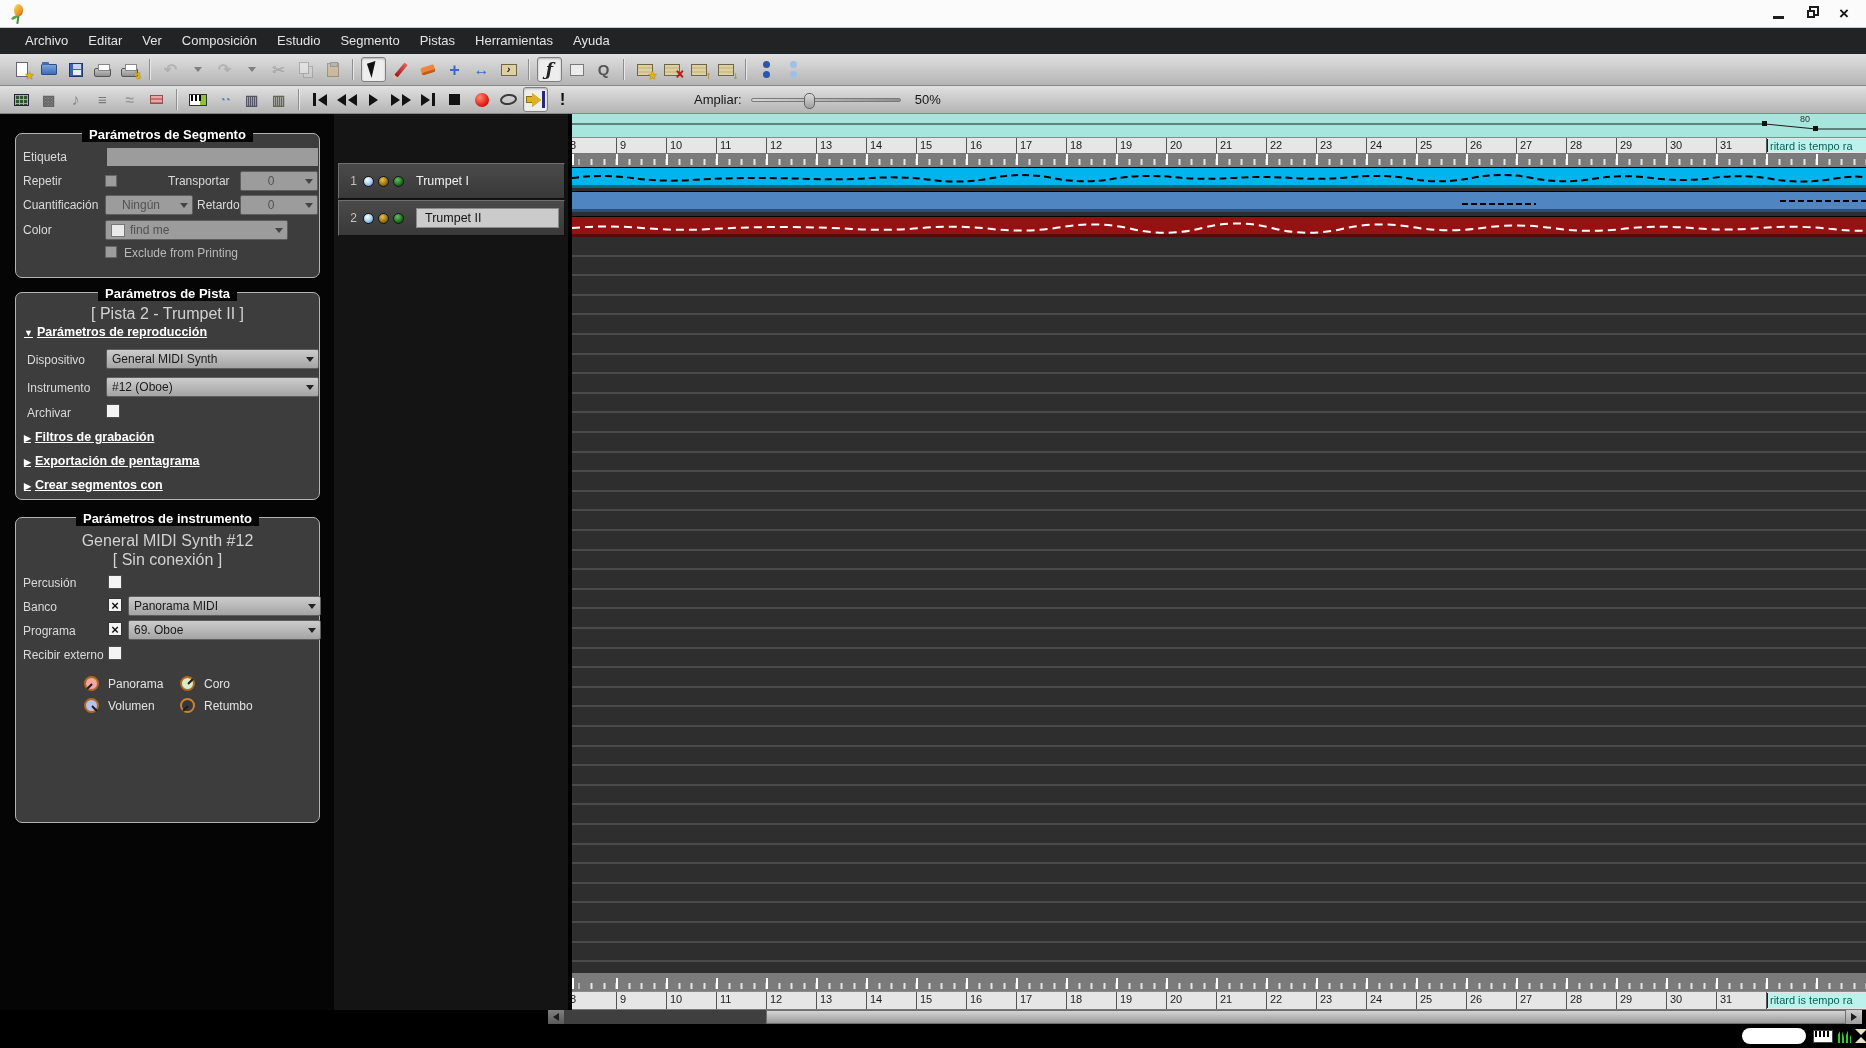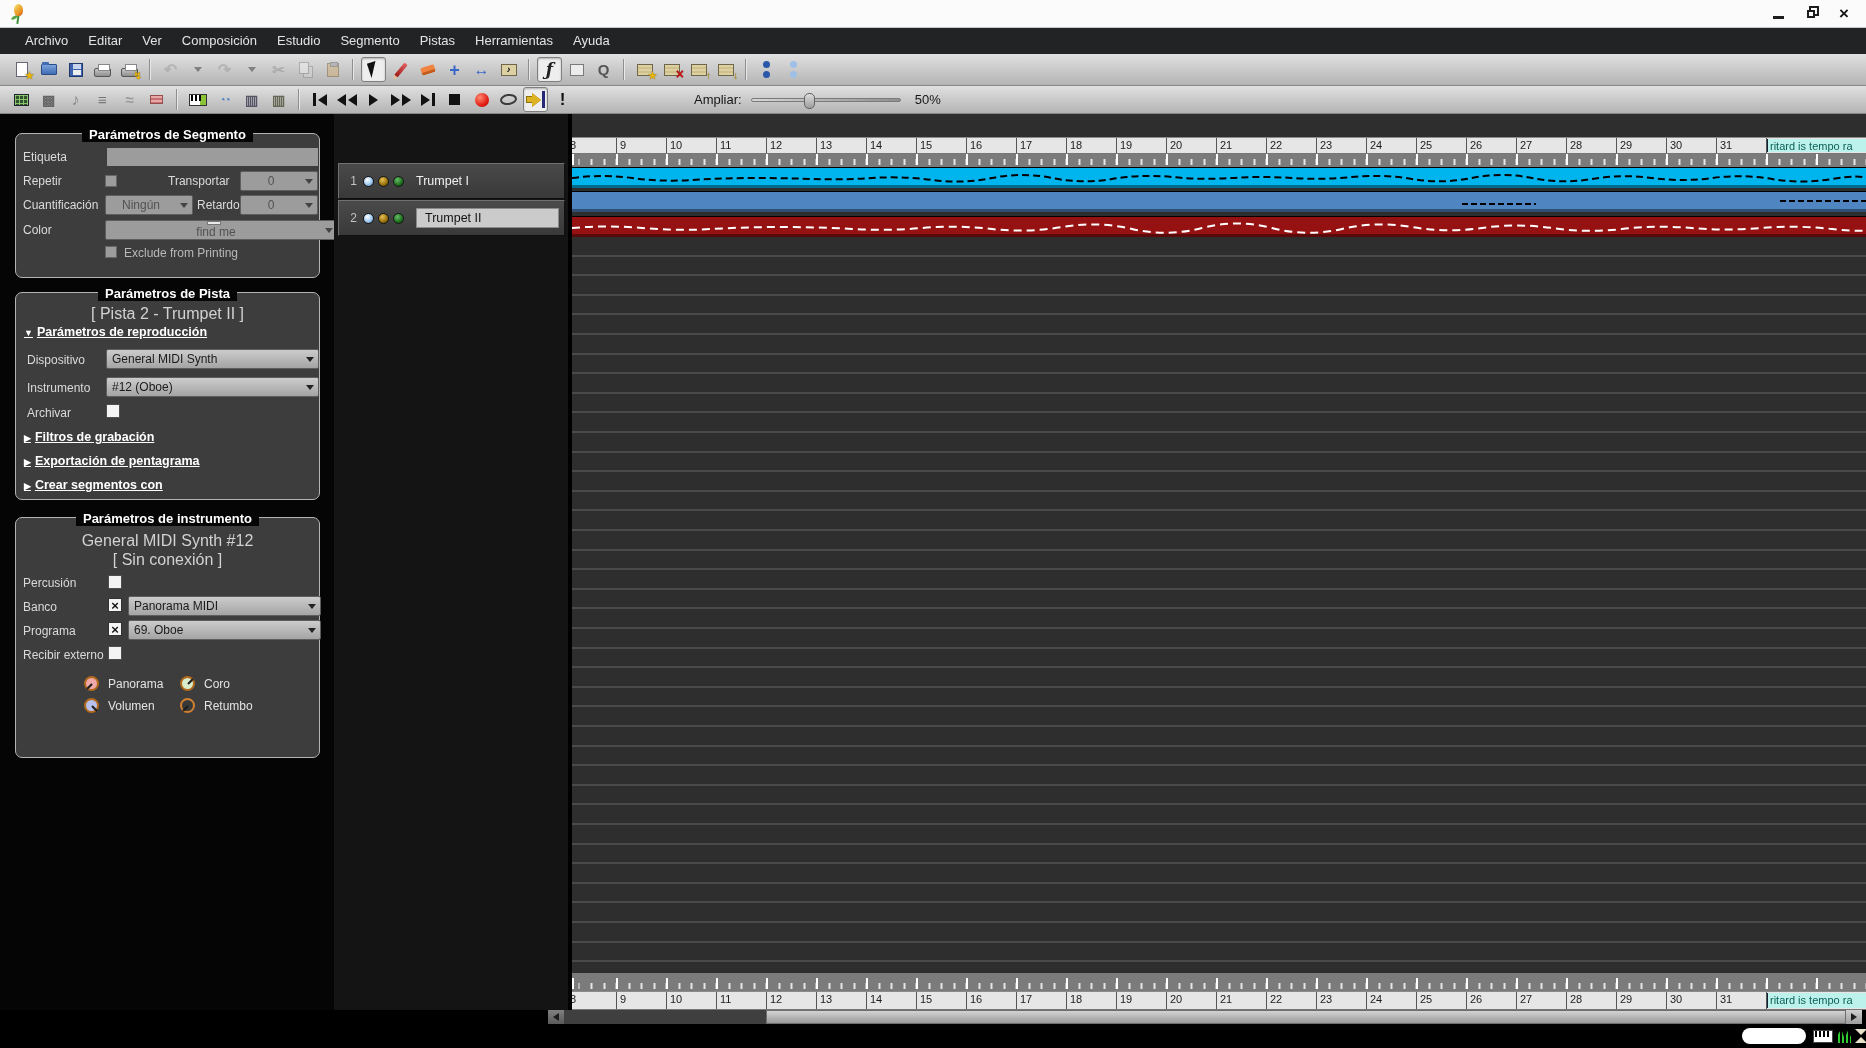--- a/index.html
+++ b/index.html
@@ -83,21 +83,21 @@
   .zoom-label{font-size:13px;color:#151515;margin-right:9px;}
   .sl-track{width:150px;height:4px;border-radius:2px;background:linear-gradient(90deg,#d6d6d6,#909090);border:1px solid #7a7a7a;position:relative;}
   .sl-handle{position:absolute;left:52px;top:-6px;width:11px;height:16px;background:linear-gradient(#dcdcdc,#9e9e9e);border:1px solid #636363;border-radius:5px;}
   .zoom-value{font-size:13px;color:#151515;margin-left:14px;}
 
   
   .leftcol{position:absolute;left:0;top:114px;width:334px;height:896px;background:#050505;}
   .pbox{position:absolute;left:15px;width:305px;background:#3d3d3d;border:1px solid #b3b3b3;border-radius:7px;}
   #box-segment{top:19px;height:145px;}
   #box-track{top:178px;height:208px;}
-  #box-instrument{top:403px;height:241px;}
+  #box-instrument{top:403px;height:306px;}
   .ptitle{position:absolute;top:-9px;left:0;right:0;text-align:center;pointer-events:none;}
   .ptitle span{background:#050505;padding:0 7px;font-size:13px;font-weight:bold;color:#fff;}
   .plabel{position:absolute;font-size:12px;color:#dadada;white-space:nowrap;}
   .pcenter{position:absolute;left:0;right:0;text-align:center;font-size:16px;color:#d2d2d2;white-space:nowrap;}
   .phdr{position:absolute;font-size:12.5px;font-weight:bold;color:#fff;white-space:nowrap;text-decoration:underline;}
   .phdr .tri{font-size:9px;margin-right:4px;}
   .pinput{position:absolute;background:#9c9c9c;border:0;height:18px;}
   .dd{position:absolute;height:20px;background:linear-gradient(#cccccc,#a4a4a4);border:1px solid #5e5e5e;border-radius:2px;
       font-size:12px;color:#1b1b1b;display:flex;align-items:center;padding:0 16px 0 5px;white-space:nowrap;overflow:hidden;}
   .dd .ddc{position:absolute;right:4px;top:7px;width:0;height:0;border-left:4px solid transparent;border-right:4px solid transparent;border-top:5px solid #222;}
@@ -405,21 +405,21 @@
       <span class="dd dis center" style="left:89px;top:61px;width:88px;">
           <span>Ningún</span>
           <span class="ddc"></span>
         </span>
       <span class="plabel" style="left:181px;top:64px;">Retardo</span>
       <span class="dd dis center" style="left:224px;top:61px;width:78px;">
           <span>0</span>
           <span class="ddc"></span>
         </span>
       <span class="plabel" style="left:7px;top:89px;">Color</span>
-      <span class="dd dis" style="left:89px;top:86px;width:233px;flex-direction:column;">
+      <span class="dd dis" style="left:89px;top:86px;width:183px;">
           <span class="swatch"></span>
           <span>find me</span>
           <span class="ddc"></span>
         </span>
       <span class="cb" style="left:89px;top:112px;"></span>
       <span class="plabel" style="left:108px;top:112px;color:#b9b9b9;">Exclude from Printing</span>
     </div>
 
     <div class="pbox" id="box-track">
       <div class="ptitle"><span>Parámetros de Pista</span></div>
@@ -485,20 +485,28 @@
       <div class="trackbtn" style="top: 86px;">
         <span class="tnum">2</span>
         <span class="led led-b"></span>
         <span class="led led-a"></span>
         <span class="led led-g"></span>
         <span class="tname sel">Trumpet II</span>
       </div>
     </div>
 
   <div class="canvas">
+    <div class="temporuler" id="temporuler" style="background: rgb(166, 230, 220);">
+      <svg width="1296" height="23">
+        <path d="M0 10 H1193 L1244 15 H1296" stroke="#1c1c1c" stroke-width="1" fill="none"></path>
+        <rect x="1190" y="7" width="5" height="5" fill="#111"></rect>
+        <rect x="1241" y="12" width="5" height="5" fill="#111"></rect>
+        <text x="1228" y="8" font-size="9" fill="#333">80</text>
+      </svg>
+    </div>
     <div class="barruler" id="barruler-top">
       <span class="marker-chip" style="background: rgb(189, 242, 236);">ritard is tempo ra</span>
     <span class="barnum" style="left: -2px;">8</span>
         <span class="barline" style="left: 44px;"></span>
         <span class="barnum" style="left: 48px;">9</span>
         <span class="barline" style="left: 94px;"></span>
         <span class="barnum" style="left: 98px;">10</span>
         <span class="barline" style="left: 144px;"></span>
         <span class="barnum" style="left: 148px;">11</span>
         <span class="barline" style="left: 194px;"></span>

